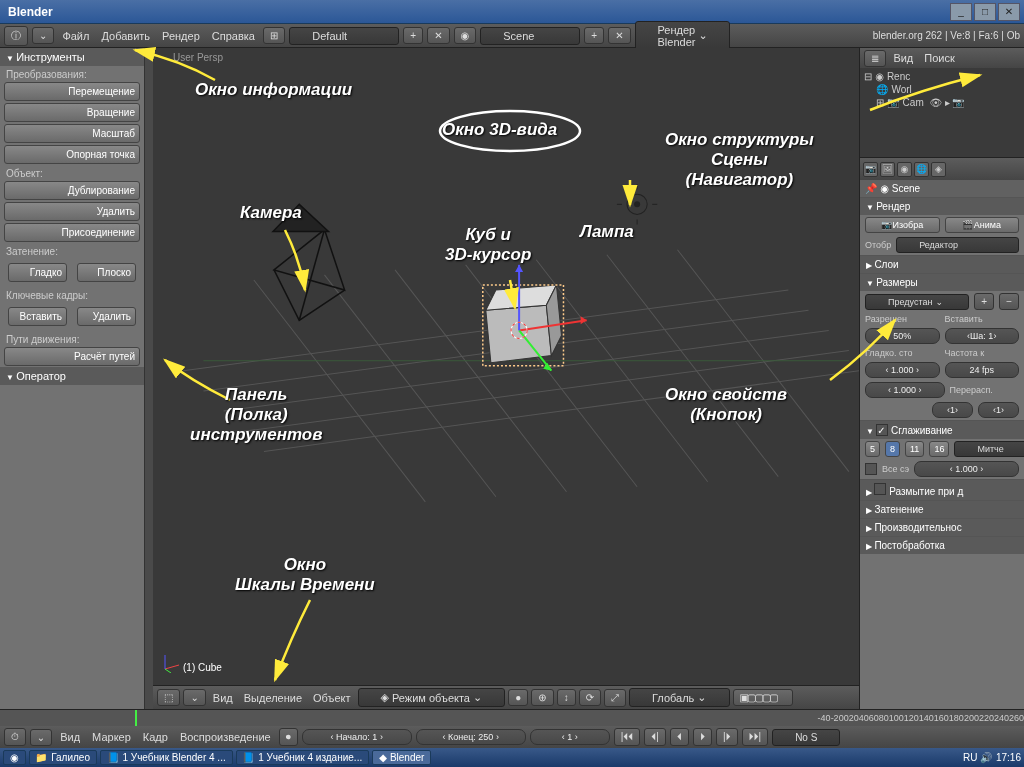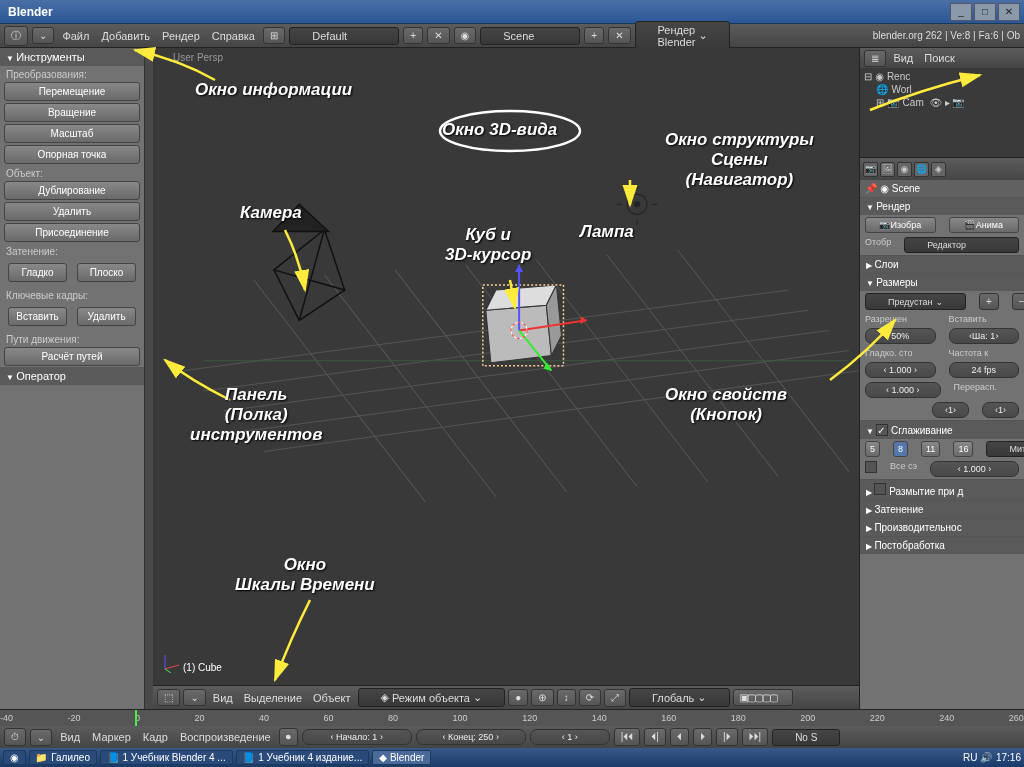--- a/index.html
+++ b/index.html
@@ -14,21 +14,21 @@
 .ibtn{background:linear-gradient(#6a6a6a,#555);border:1px solid #333;border-radius:3px;padding:2px 6px;color:#ddd;font-size:10px;cursor:pointer;}
 .menu-item{color:#ddd;padding:2px 4px;cursor:pointer;font-size:11px;}
 .dropdown{background:linear-gradient(#454545,#383838);border:1px solid #222;border-radius:3px;padding:2px 22px;color:#ddd;display:flex;align-items:center;gap:3px;}
 .rightinfo{margin-left:auto;color:#ddd;font-size:10px;}
 
 .mainrow{display:flex;flex:1;min-height:0;}
 .toolshelf{width:145px;background:#727272;border-right:1px solid #333;overflow:hidden;display:flex;flex-direction:column;}
 .panel-h{background:#5a5a5a;padding:3px 6px;font-size:11px;color:#fff;cursor:pointer;}
 .panel-h:before{content:"▼ ";font-size:8px;}
 .sect-label{font-size:10px;color:#ccc;padding:3px 6px 1px;}
-.tb{background:linear-gradient(#888,#6a6a6a);border:1px solid #444;border-radius:3px;padding:3px 4px;margin:1px 4px;color:#fff;font-size:10px;cursor:pointer;display:block;text-align:center;}
+.tb{background:linear-gradient(#888,#6a6a6a);border:1px solid #444;border-radius:3px;padding:3px 4px;margin:1px 4px;color:#fff;font-size:10px;cursor:pointer;display:block;text-align:right;}
 .tb-row{display:flex;gap:2px;margin:1px 4px;}
 .tb-row .tb{margin:4px;flex:1;}
 .scrolledge{width:8px;background:#4a4a4a;}
 
 .view3d{flex:1;background:#393939;position:relative;overflow:hidden;}
 .grid{position:absolute;inset:0;}
 .persp{position:absolute;top:4px;left:20px;color:#999;font-size:10px;}
 .objlabel{position:absolute;bottom:36px;left:30px;color:#fff;font-size:10px;}
 .axiswidget{position:absolute;bottom:36px;left:8px;width:22px;height:22px;}
 .v3d-header{position:absolute;bottom:0;left:0;right:0;height:24px;background:linear-gradient(#5c5c5c,#454545);display:flex;align-items:center;gap:3px;padding:0 4px;border-top:1px solid #222;}
@@ -39,26 +39,26 @@
 .outl-body{padding:2px;font-size:10px;}
 .outl-item{display:flex;align-items:center;gap:3px;padding:1px 2px;}
 .props{flex:1;background:#727272;overflow:hidden;display:flex;flex-direction:column;}
 .props-head{height:22px;background:linear-gradient(#5c5c5c,#454545);display:flex;align-items:center;gap:2px;padding:0 3px;}
 .props-head .ic{width:15px;height:15px;background:#666;border:1px solid #333;border-radius:2px;font-size:9px;display:flex;align-items:center;justify-content:center;}
 .props-bc{padding:3px 5px;font-size:10px;background:#616161;color:#fff;}
 .p-panel{border-top:1px solid #555;}
 .p-panel-h{padding:3px 6px;font-size:10px;color:#fff;background:#5a5a5a;cursor:pointer;}
 .p-panel-h:before{content:"▼ ";font-size:8px;}
 .p-panel-h.collapsed:before{content:"▶ ";}
-.p-row{display:flex;gap:13px;padding:2px 5px;font-size:9px;}
+.p-row{display:flex;gap:5px;padding:2px 5px;align-items:center;font-size:9px;}
 .numfield{background:linear-gradient(#555,#484848);border:1px solid #333;border-radius:7px;padding:2px 4px;color:#eee;font-size:9px;flex:1;text-align:center;}
 .btn2{background:linear-gradient(#888,#6a6a6a);border:1px solid #444;border-radius:3px;padding:2px 4px;color:#fff;font-size:9px;flex:1;text-align:center;}
 
 .timeline{height:38px;background:#3a3a3a;border-top:1px solid #222;position:relative;}
-.tl-ruler{height:16px;background:#555;display:flex;align-items:center;justify-content:space-between;font-size:9px;color:#ccc;}
+.tl-ruler{height:16px;background:#555;display:flex;align-items:center;justify-content:flex-end;font-size:9px;color:#ccc;}
 .tl-head{height:22px;background:linear-gradient(#5c5c5c,#454545);display:flex;align-items:center;gap:4px;padding:0 4px;font-size:10px;}
 
 .taskbar{height:20px;background:linear-gradient(#3a5a8a,#1a3a6a);display:flex;align-items:center;gap:3px;padding:0 3px;font-size:10px;color:#fff;}
 .task{background:#2a4a7a;border:1px solid #1a3a5a;padding:1px 6px;border-radius:2px;display:flex;align-items:center;gap:3px;}
 .clock{margin-left:auto;}
 
 .annot{position:absolute;color:#fff;font-style:italic;font-weight:bold;font-size:17px;text-shadow:1px 1px 2px #000;pointer-events:none;}
 svg.overlay{position:absolute;inset:0;pointer-events:none;}
 .checkbox{width:12px;height:12px;background:#555;border:1px solid #333;display:inline-block;}
 </style>

